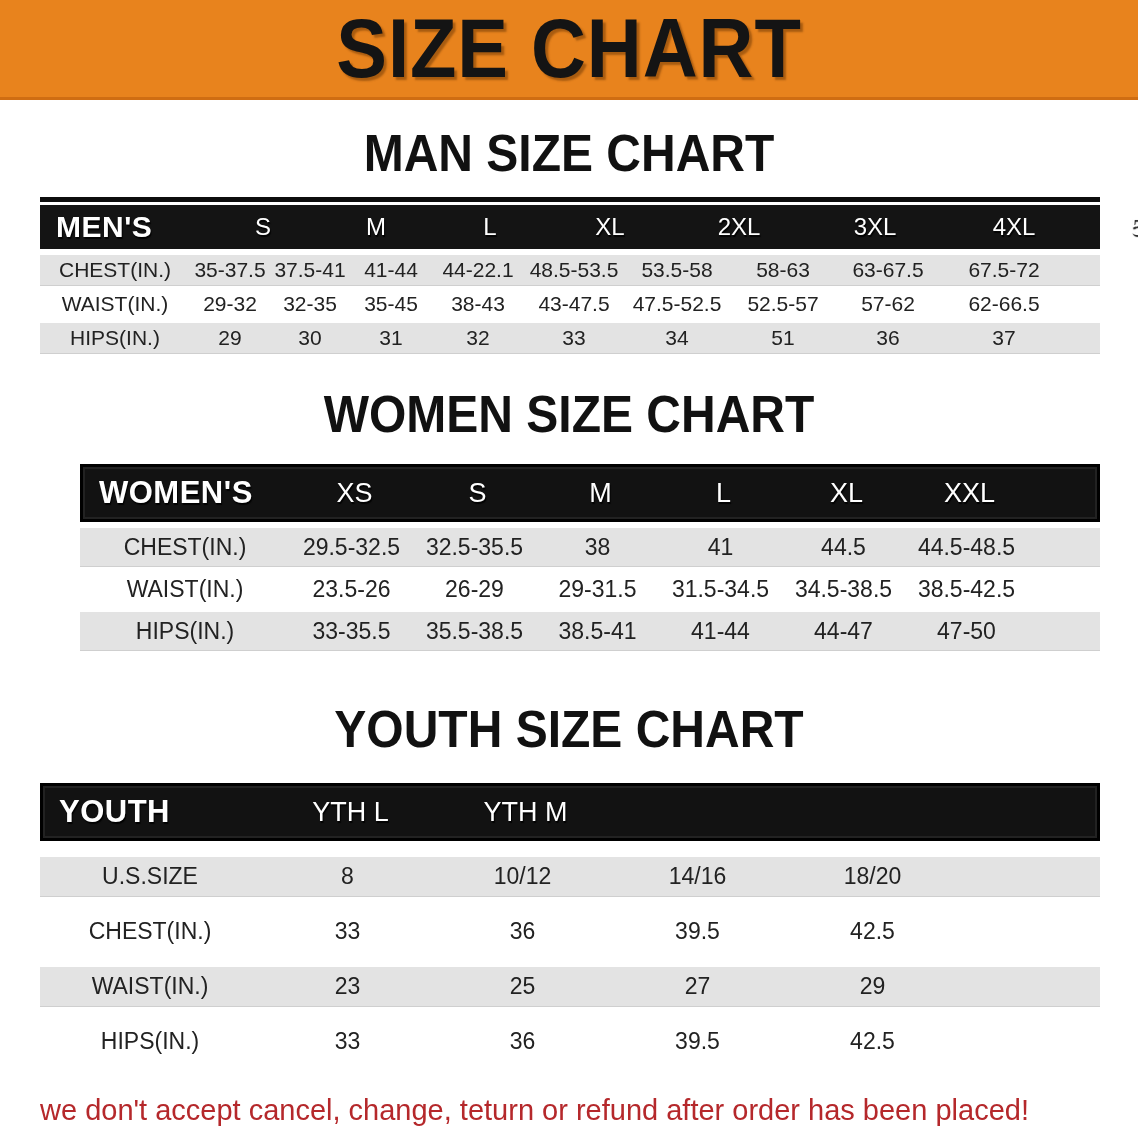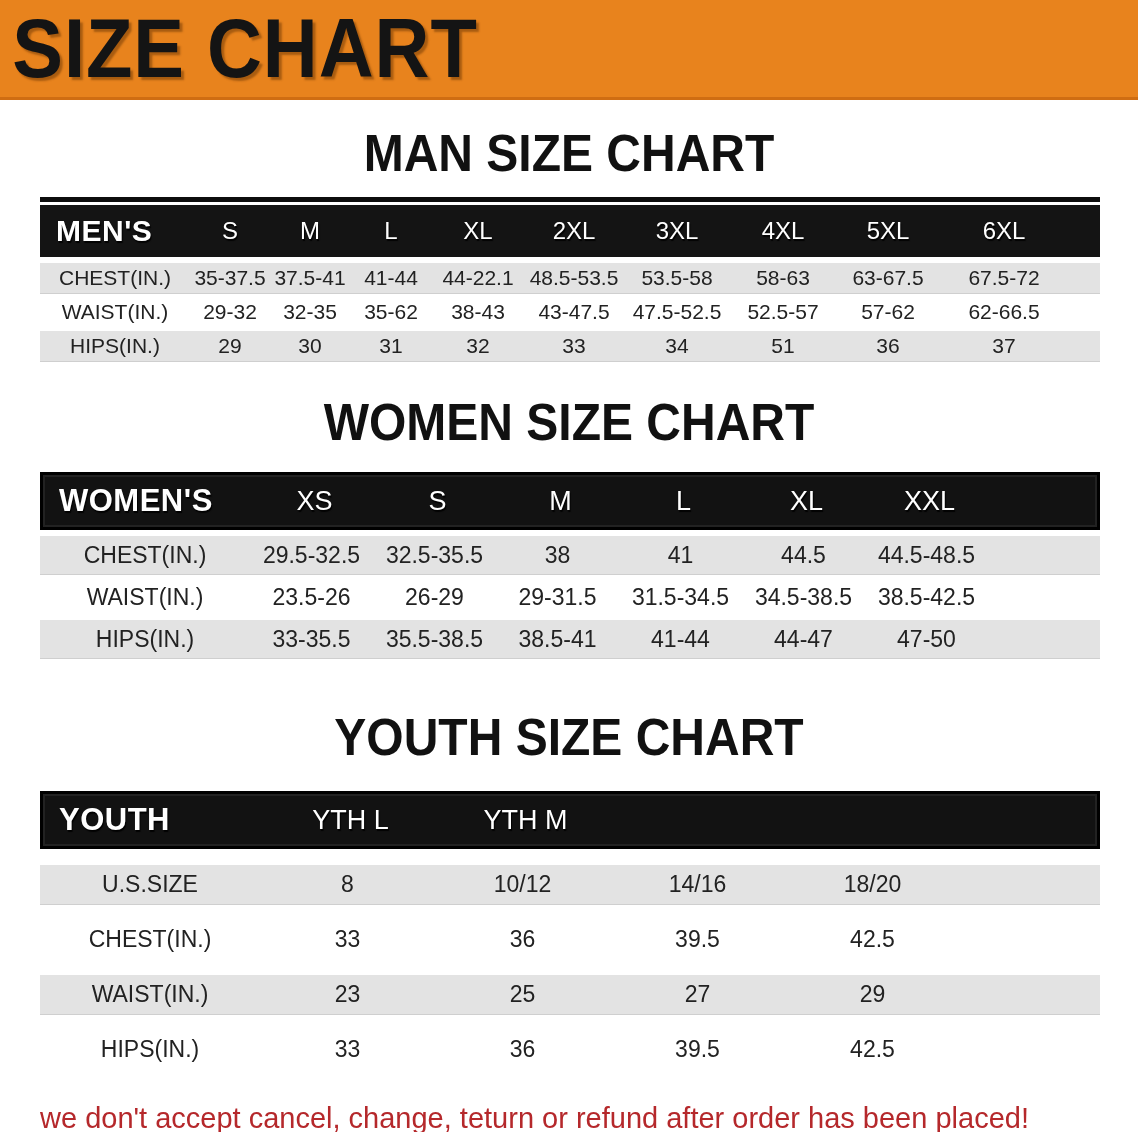--- a/index.html
+++ b/index.html
@@ -1,57 +1,57 @@
 <!DOCTYPE html>
 <html><head>
 <meta charset="utf-8">
 <style>
   * { margin:0; padding:0; box-sizing:border-box; }
   html,body { width:1138px; height:1132px; background:#ffffff; overflow:hidden;
     font-family:"Liberation Sans", sans-serif; }
 
   
   .banner { height:100px; background:#e8831d; border-bottom:3px solid #cf6d12;
-    display:flex; align-items:center; justify-content:flex-start; }
+    display:flex; align-items:center; justify-content:center; }
   .banner-title { font-size:80px; font-weight:bold; color:#141414; letter-spacing:1px;
     transform:scale(0.95,1.05); text-shadow:3px 3px 2px rgba(90,45,0,0.45); white-space:nowrap; }
 
   
   .section-title { text-align:center; font-weight:bold; color:#111; font-size:48px;
     letter-spacing:0; transform:scaleY(1.08); white-space:nowrap; }
   #men-title   { margin-top:26px; margin-bottom:16px; }
   #women-title { margin-top:34px; margin-bottom:22px; }
   #youth-title { margin-top:52px; margin-bottom:26px; }
 
   
   .size-table { width:1060px; margin-left:40px; }
   .top-strip { height:5px; background:#0d0d0d; margin-bottom:3px; }
   .thead { display:grid; align-items:center; background:#141414; color:#fff; }
-  .table-men   .thead { height:52px; }
+  .table-men   .thead { height:44px;gap:33px; }
   .table-women .thead, .table-youth .thead { height:58px; border:3px solid #000;
     box-shadow:inset 0 0 0 2px #222; background:#121212; }
   .corner { font-weight:bold; padding-left:16px; letter-spacing:0.5px; white-space:nowrap;
     text-shadow:1px 2px 1px rgba(0,0,0,0.9); }
   .table-men   .corner { font-size:30px; }
   .table-women .corner, .table-youth .corner { font-size:31px; }
   .hcell { text-align:center; white-space:nowrap; text-shadow:1px 2px 1px rgba(0,0,0,0.9); }
   .table-men   .hcell { font-size:24px; }
   .table-women .hcell, .table-youth .hcell { font-size:27px; }
 
   .tbody { margin-top:6px; }
   .trow { display:grid; align-items:center; margin-bottom:4px; color:#222; }
   .trow:nth-child(odd) { background:#e3e3e3; box-shadow:0 1px 0 #cfcfcf; }
   .table-men   .trow { height:30px; font-size:21px; }
   .table-women .trow { height:38px; font-size:23px; }
   .table-youth .trow { height:39px; font-size:23px;margin-top:16px; }
   .rlabel { text-align:center; white-space:nowrap; }
   .cell { text-align:center; white-space:nowrap; }
 
   .table-men .thead,  .table-men .trow  { grid-template-columns:150px 80px 80px 82px 92px 100px 106px 106px 104px 128px 1fr; }
-  .table-women .thead,.table-women .trow{ grid-template-columns:210px repeat(6,123px) 1fr; }
+  .table-women .thead,.table-women .trow{ grid-template-columns:210px repeat(6,123px) 1fr;margin-left:40px; }
   .table-youth .thead,.table-youth .trow{ grid-template-columns:220px repeat(4,175px) 1fr; }
 
   
   .footer-note { margin:26px 0 0 40px; font-size:29px; line-height:1.6;
     color:#b5282b; font-weight:normal; }
 </style>
 </head>
 <body>
 
 <div class="banner">
@@ -85,21 +85,21 @@
         <div class="cell">53.5-58</div>
         <div class="cell">58-63</div>
         <div class="cell">63-67.5</div>
         <div class="cell">67.5-72</div>
         <div class="rfiller"></div>
       </div>
       <div class="trow">
         <div class="rlabel">WAIST(IN.)</div>
         <div class="cell">29-32</div>
         <div class="cell">32-35</div>
-        <div class="cell">35-62</div>
+        <div class="cell">35-45</div>
         <div class="cell">38-43</div>
         <div class="cell">43-47.5</div>
         <div class="cell">47.5-52.5</div>
         <div class="cell">52.5-57</div>
         <div class="cell">57-62</div>
         <div class="cell">62-66.5</div>
         <div class="rfiller"></div>
       </div>
       <div class="trow">
         <div class="rlabel">HIPS(IN.)</div>

